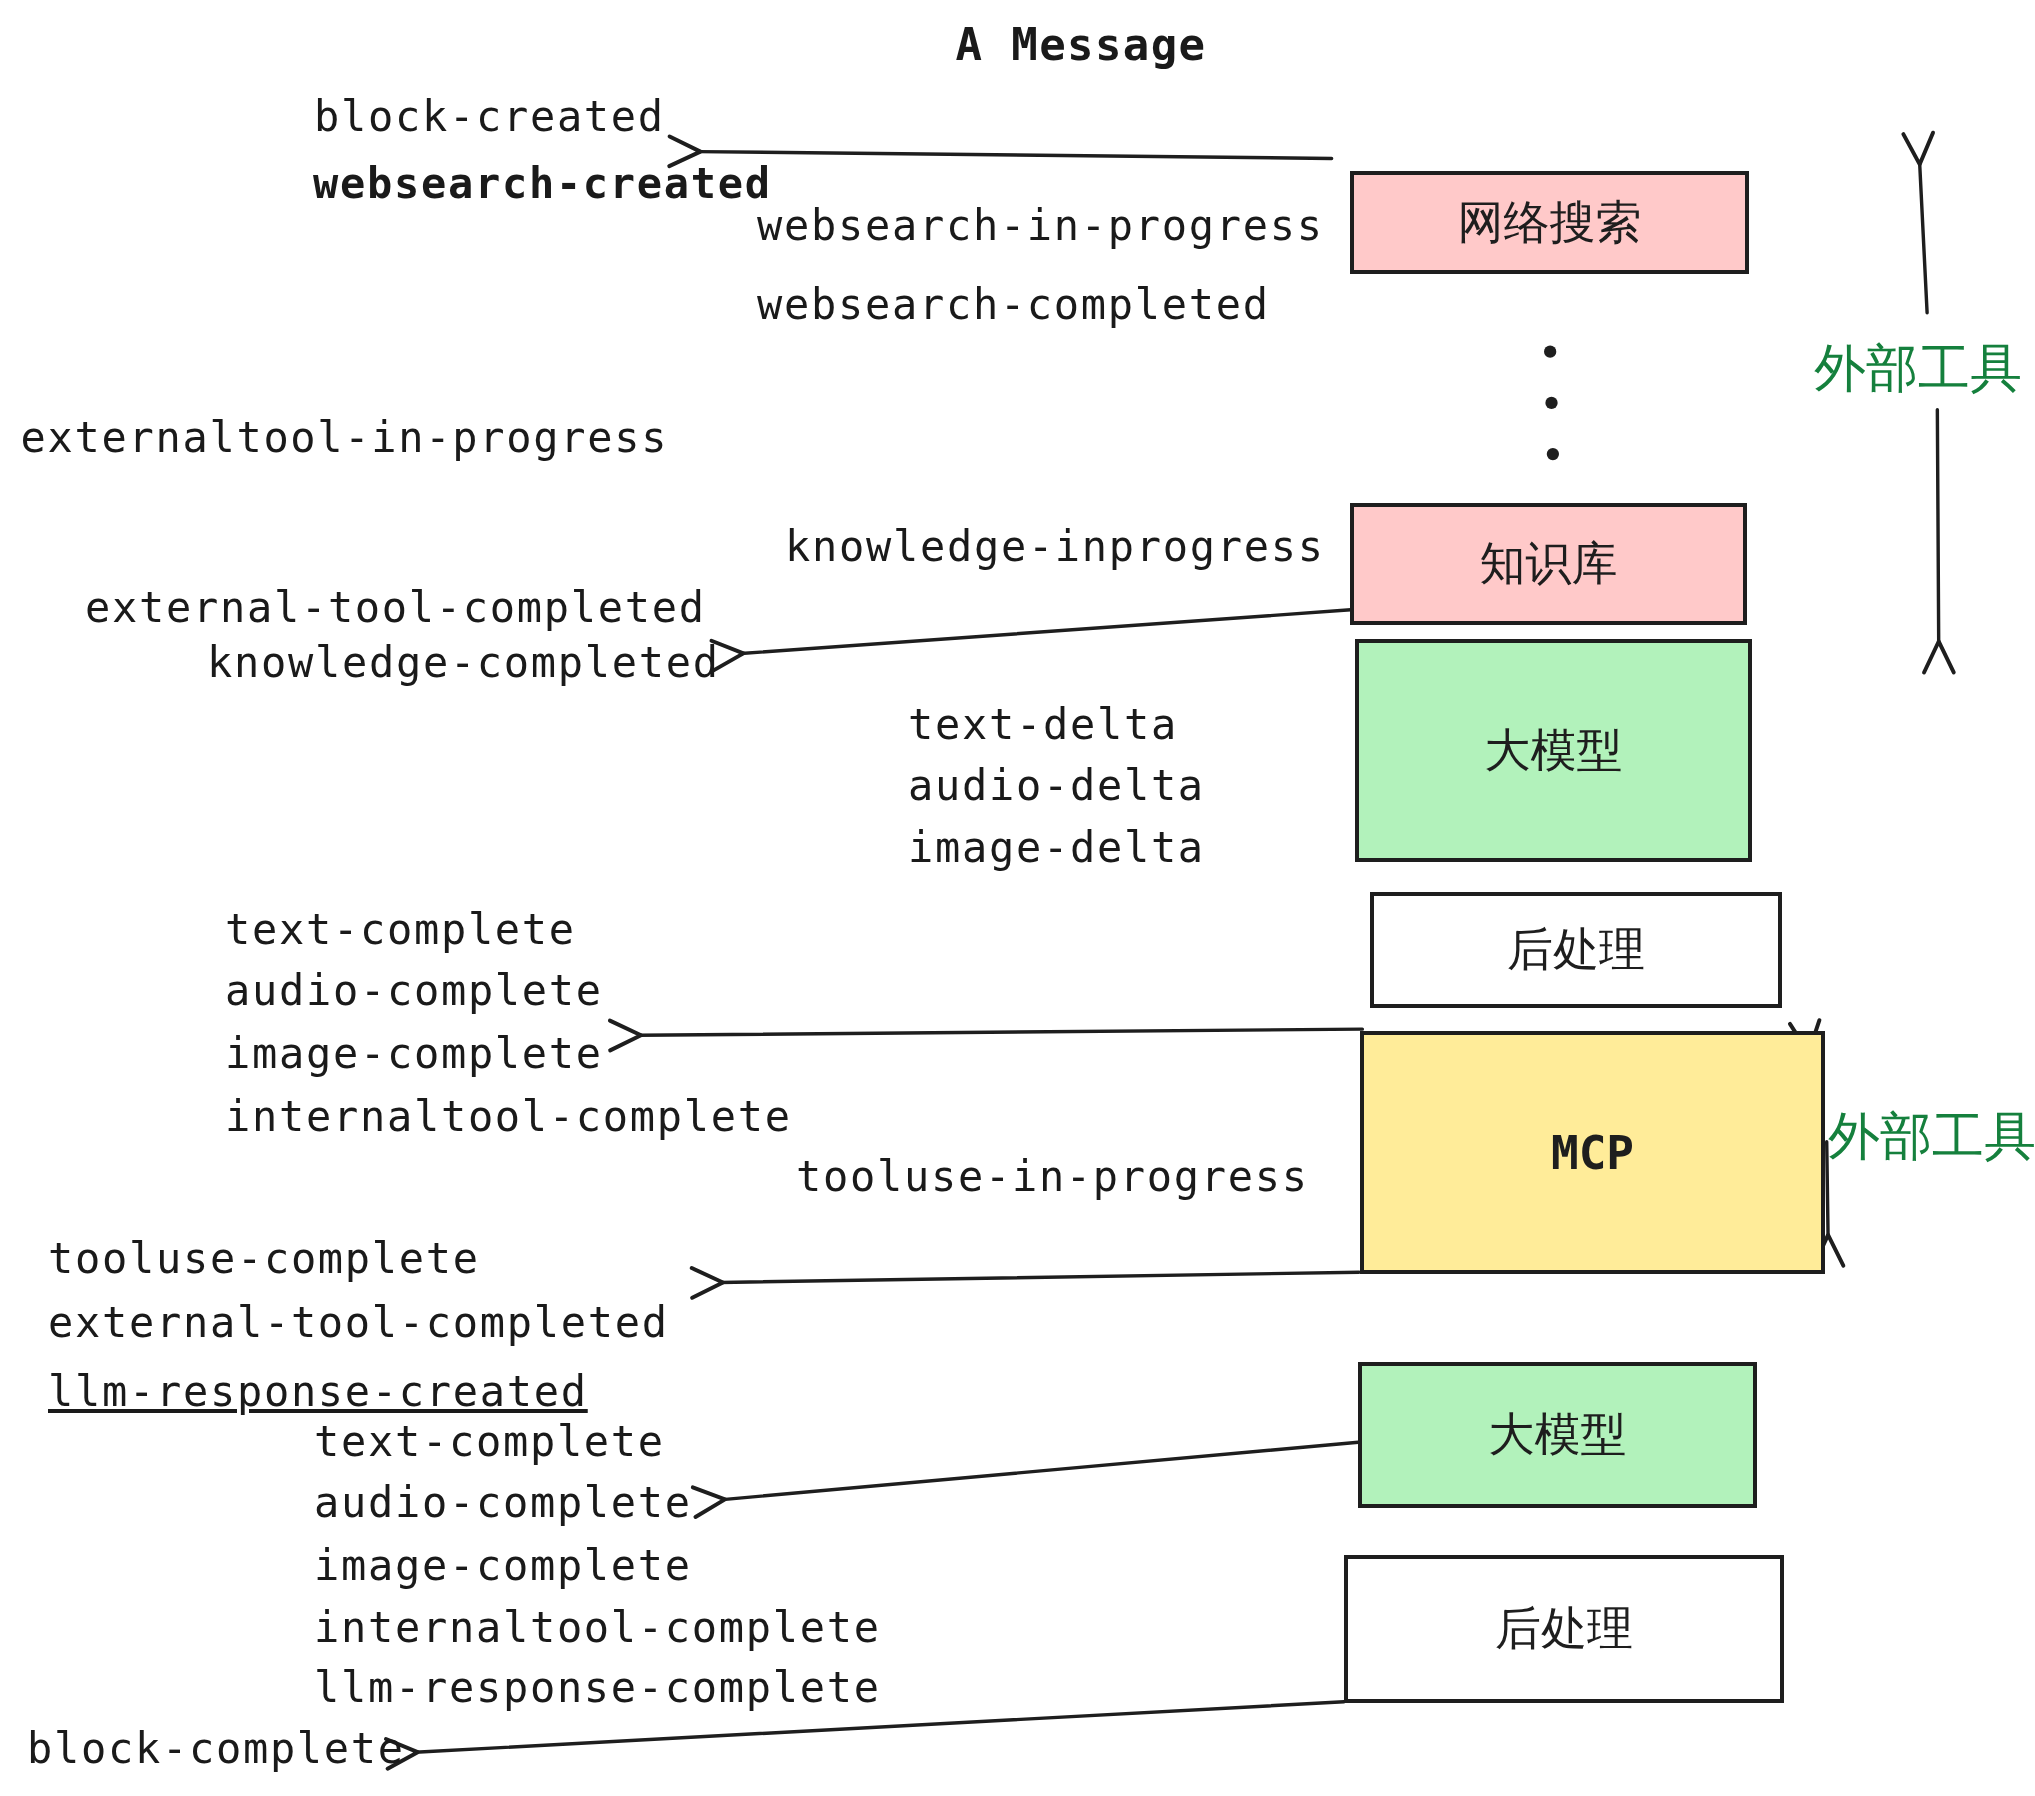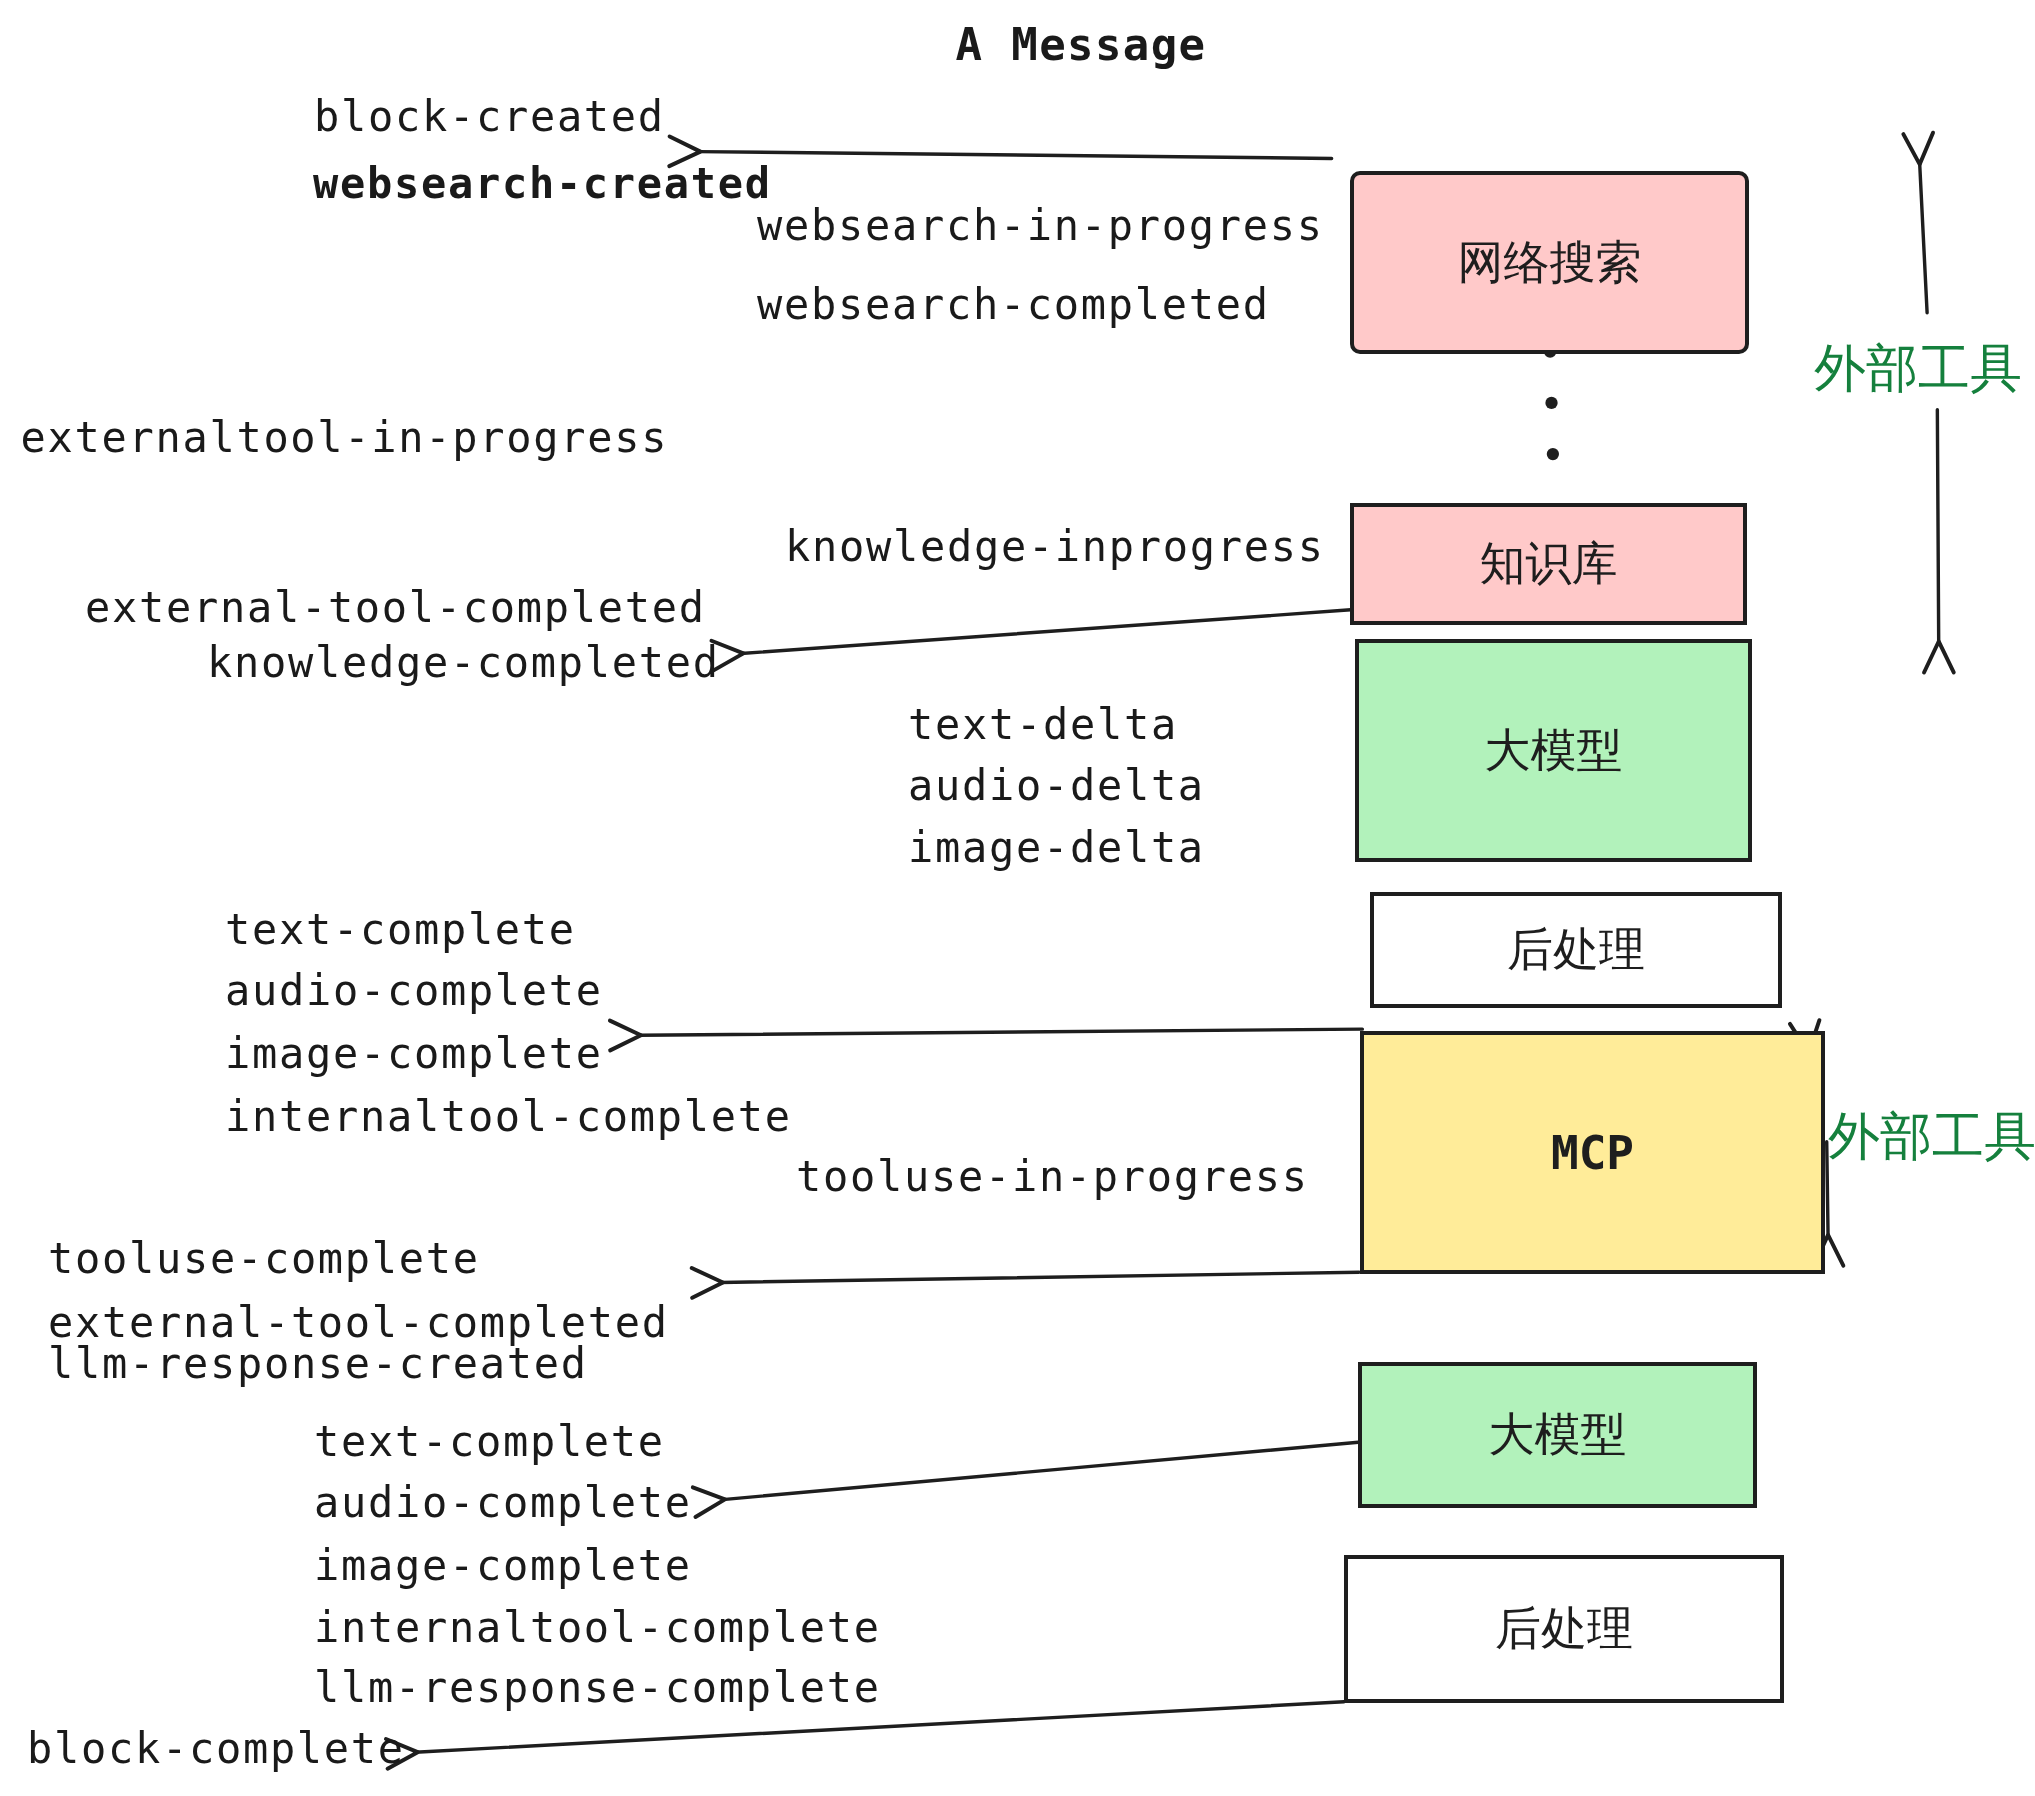--- a/index.html
+++ b/index.html
@@ -98,30 +98,30 @@
       <div class="event" style="left: 908px; top: 697px;">text-delta</div>
       <div class="event" style="left: 908px; top: 758px;">audio-delta</div>
       <div class="event" style="left: 908px; top: 820px;">image-delta</div>
       <div class="event" style="left: 225px; top: 902px;">text-complete</div>
       <div class="event" style="left: 225px; top: 963px;">audio-complete</div>
       <div class="event" style="left: 225px; top: 1026px;">image-complete</div>
       <div class="event" style="left: 225px; top: 1089px;">internaltool-complete</div>
       <div class="event" style="left: 796px; top: 1149px;">tooluse-in-progress</div>
       <div class="event" style="left: 48px; top: 1231px;">tooluse-complete</div>
       <div class="event" style="left: 48px; top: 1295px;">external-tool-completed</div>
-      <div class="event" style="left: 48px; top: 1336px;">llm-response-created</div>
+      <div class="event" style="left: 48px; top: 1364px; text-decoration: underline;">llm-response-created</div>
       <div class="event" style="left: 314px; top: 1414px;">text-complete</div>
       <div class="event" style="left: 314px; top: 1475px;">audio-complete</div>
       <div class="event" style="left: 314px; top: 1538px;">image-complete</div>
       <div class="event" style="left: 314px; top: 1600px;">internaltool-complete</div>
       <div class="event" style="left: 314px; top: 1660px;">llm-response-complete</div>
       <div class="event" style="left: 27px; top: 1721px;">block-complete</div>
     </div>
   <div id="boxes">
-      <div class="box" style="left: 1350px; top: 171px; width: 399px; height: 183px; background: rgb(255, 201, 201); border-radius: 10px;">
+      <div class="box" style="left: 1350px; top: 171px; width: 399px; height: 103px; background: rgb(255, 201, 201);">
         <span class="label">网络搜索</span>
       </div>
       <div class="box" style="left: 1350px; top: 503px; width: 397px; height: 122px; background: rgb(255, 201, 201);">
         <span class="label">知识库</span>
       </div>
       <div class="box" style="left: 1355px; top: 639px; width: 397px; height: 223px; background: rgb(178, 242, 187);">
         <span class="label">大模型</span>
       </div>
       <div class="box" style="left: 1370px; top: 892px; width: 412px; height: 116px; background: rgb(255, 255, 255);">
         <span class="label">后处理</span>

